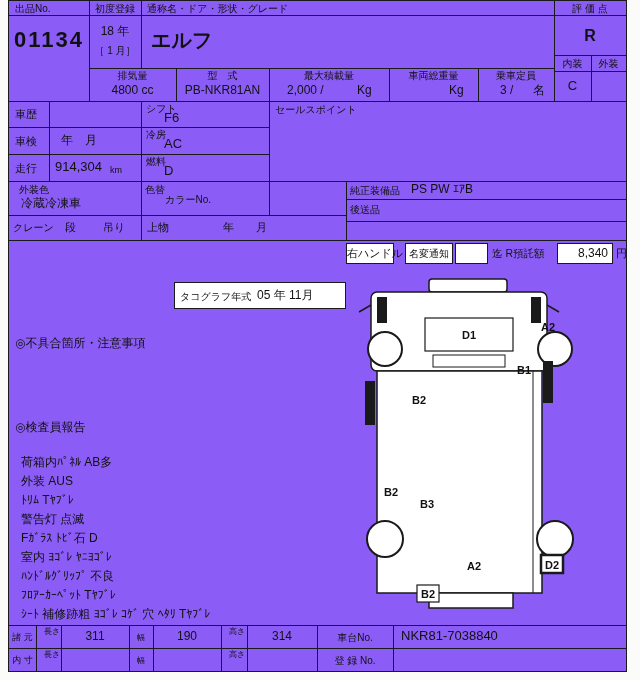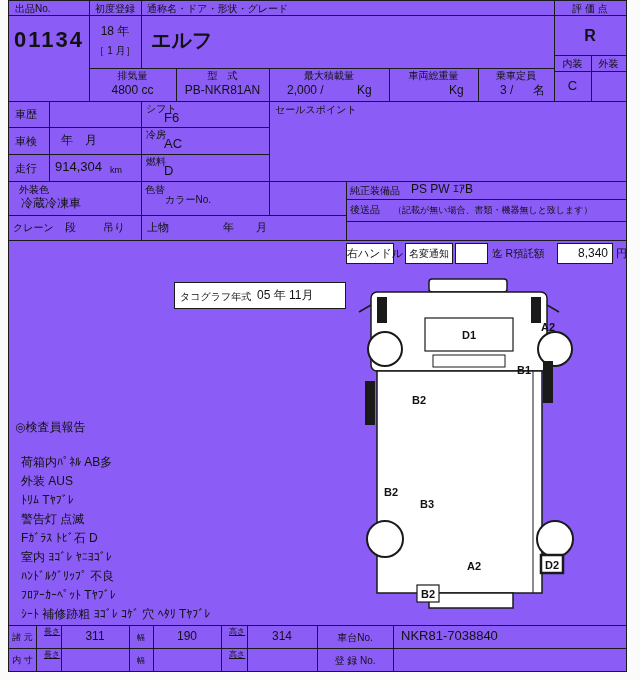--- a/index.html
+++ b/index.html
@@ -14,21 +14,21 @@
   .hl{position:absolute;height:1px;background:#1a1a1a;}
   .vl{position:absolute;width:1px;background:#1a1a1a;}
   .t{position:absolute;white-space:nowrap;line-height:1.15;}
   .c{text-align:center;}
   .r{text-align:right;}
   .f8{font-size:8px}.f9{font-size:9px}.f10{font-size:10px}.f105{font-size:10.5px}
   .f11{font-size:11px}.f12{font-size:12px}.f13{font-size:13px}
   .f16{font-size:16px}.f20{font-size:20px}.f22{font-size:22px}
   .b{font-weight:bold}
   .box{position:absolute;border:1px solid #1a1a1a;box-sizing:border-box;background:#fff;}
-  .stack{word-break:break-all;line-height:8.5px;text-align:right;text-decoration:underline;}
+  .stack{word-break:break-all;line-height:8.5px;text-align:right;}
   svg text{font-family:"Liberation Sans","DejaVu Sans",sans-serif;}
 </style>
 </head>
 <body>
 
 <div class="sheet">
 
   <div class="hl" style="top:14px;left:0;width:617px"></div>
   <div class="hl" style="top:67px;left:80px;width:465px"></div>
   <div class="hl" style="top:54px;left:545px;width:72px"></div>
@@ -117,40 +117,40 @@
 
   <span class="t f10" style="left:4px;top:221px">クレーン</span>
   <span class="t f11" style="left:56px;top:220px">段</span>
   <span class="t f11" style="left:94px;top:220px">吊り</span>
   <span class="t f11" style="left:138px;top:220px">上物</span>
   <span class="t f11" style="left:214px;top:220px">年　　月</span>
 
   <span class="t f10" style="left:341px;top:184px">純正装備品</span>
   <span class="t f12" style="left:402px;top:182px">PS PW ｴｱB</span>
   <span class="t f10" style="left:341px;top:203px">後送品</span>
-  <span class="t f9" style="left:384px;top:204px">（記載が無い場合、書類・機器無しと致します）</span>
 
   <div class="box" style="left:337px;top:242px;width:48px;height:21px">
     <span class="t f11 c" style="left:0;top:3px;width:55px">右ハンドル</span>
   </div>
   <div class="box" style="left:396px;top:242px;width:48px;height:21px">
     <span class="t f10 c" style="left:0;top:4px;width:46px">名変通知</span>
   </div>
   <div class="box" style="left:446px;top:242px;width:33px;height:21px"></div>
   <span class="t f105" style="left:483px;top:246px">迄 R預託額</span>
   <div class="box" style="left:548px;top:242px;width:56px;height:21px">
     <span class="t f12 r" style="left:0;top:3px;width:50px">8,340</span>
   </div>
   <span class="t f11" style="left:607px;top:246px">円</span>
 
   <div class="box" style="left:165px;top:281px;width:172px;height:27px">
     <span class="t f10" style="left:5px;top:8px">タコグラフ年式</span>
     <span class="t f12" style="left:82px;top:6px">05 年 11月</span>
   </div>
 
+  <span class="t f12" style="left:6px;top:336px">◎不具合箇所・注意事項</span>
 
   <span class="t f12" style="left:6px;top:420px">◎検査員報告</span>
   <span class="t f12" style="left:12px;top:455px">荷箱内ﾊﾟﾈﾙ AB多</span>
   <span class="t f12" style="left:12px;top:474px">外装 AUS</span>
   <span class="t f12" style="left:12px;top:493px">ﾄﾘﾑ Tﾔﾌﾞﾚ</span>
   <span class="t f12" style="left:12px;top:512px">警告灯 点滅</span>
   <span class="t f12" style="left:12px;top:531px">Fｶﾞﾗｽ ﾄﾋﾞ石 D</span>
   <span class="t f12" style="left:12px;top:550px">室内 ﾖｺﾞﾚ ﾔﾆﾖｺﾞﾚ</span>
   <span class="t f12" style="left:12px;top:569px">ﾊﾝﾄﾞﾙｸﾞﾘｯﾌﾟ 不良</span>
   <span class="t f12" style="left:12px;top:588px">ﾌﾛｱｰｶｰﾍﾟｯﾄ Tﾔﾌﾞﾚ</span>

